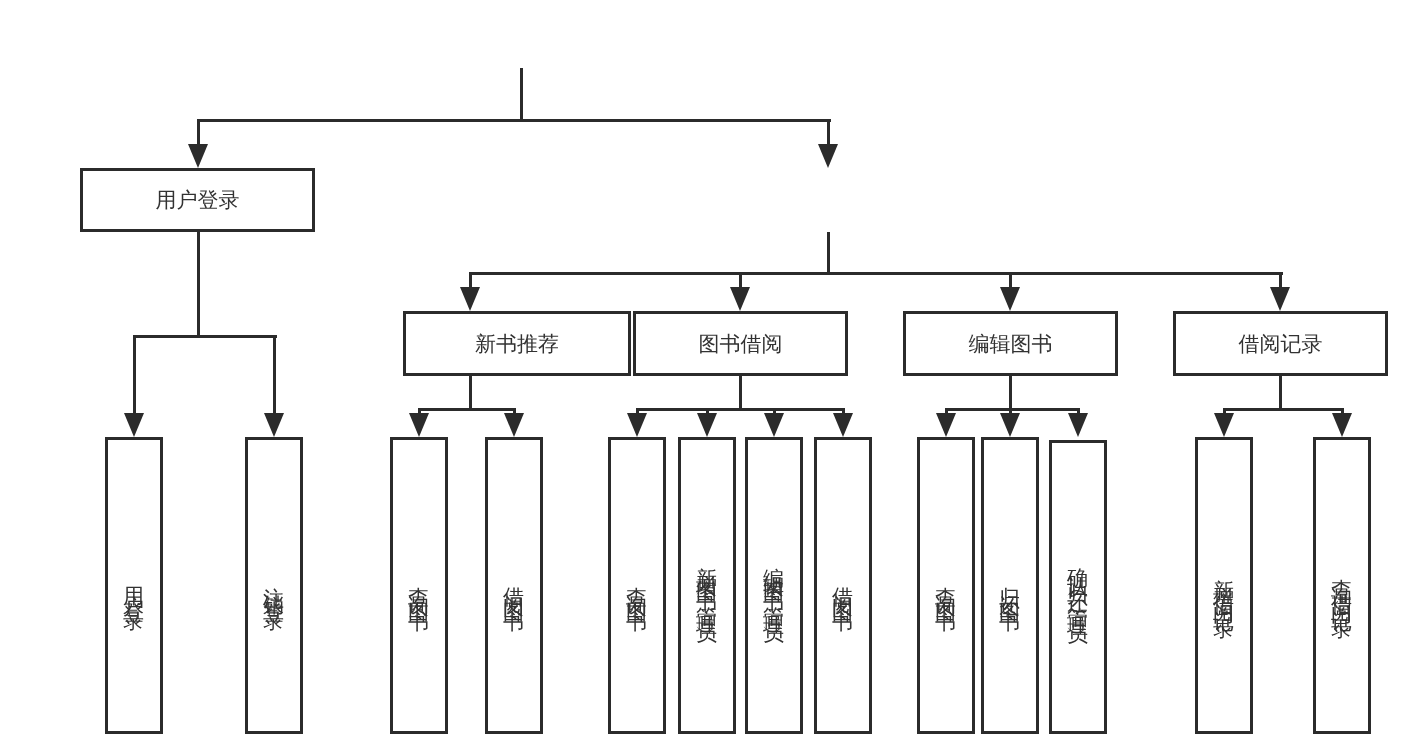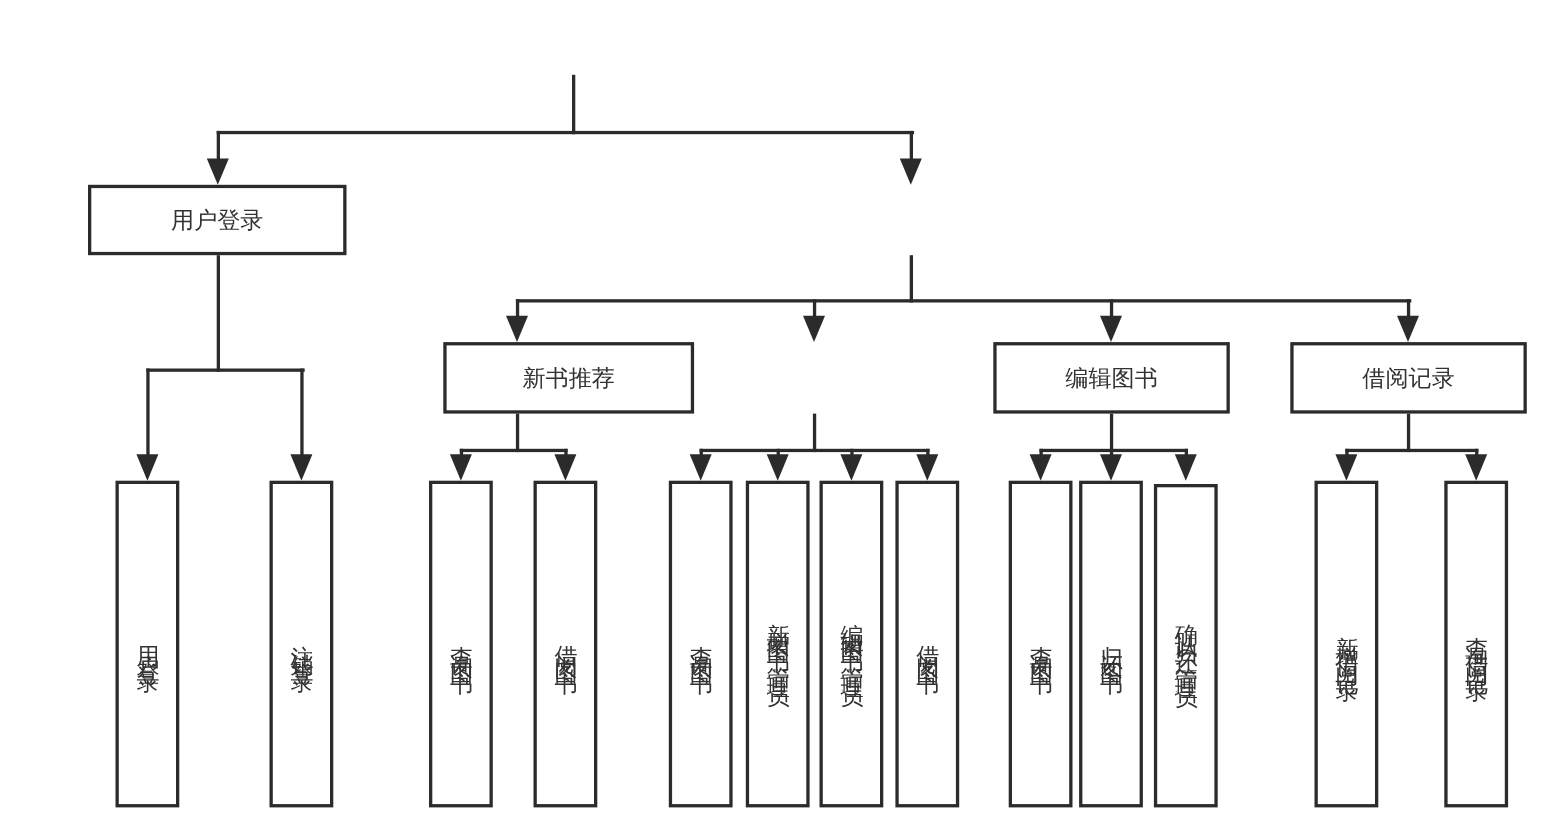--- a/index.html
+++ b/index.html
@@ -61,20 +61,23 @@
   <div class="vline" style="left:739px;top:272px;height:18px;"></div>
   <div class="vline" style="left:1009px;top:272px;height:18px;"></div>
   <div class="vline" style="left:1279px;top:272px;height:18px;"></div>
   <div class="arrow" style="left:460px;top:287px;"></div>
   <div class="arrow" style="left:730px;top:287px;"></div>
   <div class="arrow" style="left:1000px;top:287px;"></div>
   <div class="arrow" style="left:1270px;top:287px;"></div>
 
   <div class="box" style="left:367px;top:311px;width:228px;height:65px;margin-left:36px;">
     <span>新书推荐</span>
+  </div>
+  <div class="box" style="left:633px;top:311px;width:215px;height:65px;">
+    <span>图书借阅</span>
   </div>
   <div class="box" style="left:903px;top:311px;width:215px;height:65px;">
     <span>编辑图书</span>
   </div>
   <div class="box" style="left:1173px;top:311px;width:215px;height:65px;">
     <span>借阅记录</span>
   </div>
 
   <div class="vline" style="left:469px;top:376px;height:35px;"></div>
   <div class="hline" style="left:418px;top:408px;width:98px;"></div>

